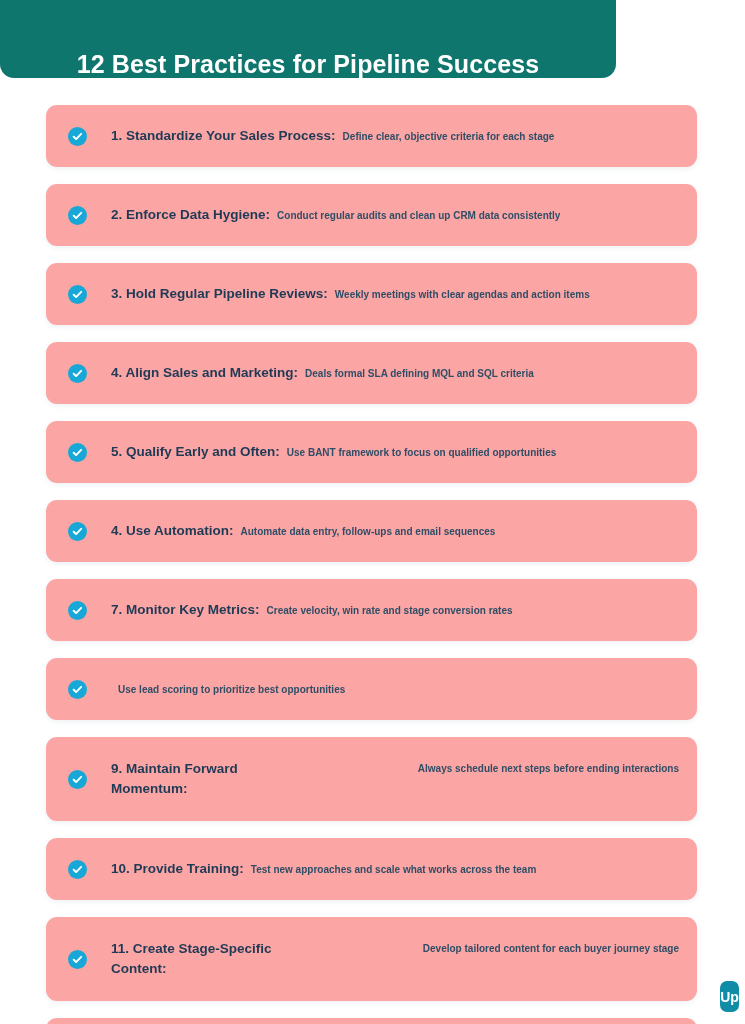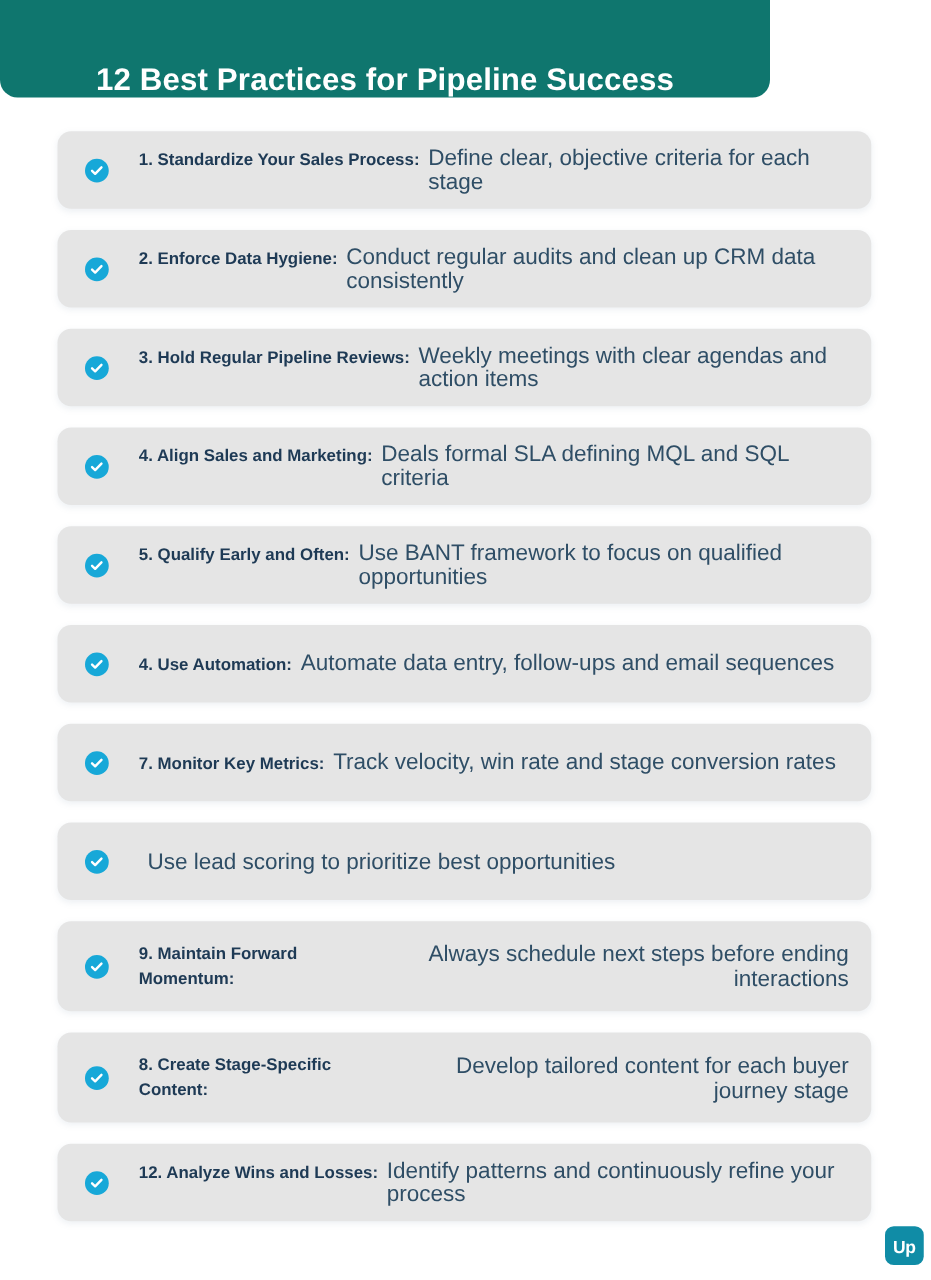--- a/index.html
+++ b/index.html
@@ -42,34 +42,34 @@
   
   .practice-list {
     position: absolute;
     left: 46px;
     top: 105px;
     width: 651px;
   }
 
   .practice-card {
     position: relative;
-    background: #e5e5e5;
+    background: #fca5a5;
     border-radius: 11px;
     box-sizing: border-box;
     margin-bottom: 17px;
     padding: 0 18px 0 22px;
     display: flex;
     align-items: center;
     box-shadow: 0 2px 5px rgba(120, 150, 170, 0.13);
   }
   .practice-card.one-line {
     height: 62px;
   }
   .practice-card.two-line {
-    height: 72px;
+    height: 84px;
   }
 
   
   .check-icon {
     flex: 0 0 auto;
     width: 19px;
     height: 19px;
     border-radius: 50%;
     background: #17a8d8;
     display: flex;
@@ -90,22 +90,22 @@
   }
   .card-title {
     color: #1e3a55;
     font-size: 13.5px;
     font-weight: bold;
     line-height: 19px;
     white-space: nowrap;
   }
   .card-desc {
     color: #2f4e66;
-    font-size: 18px;
-    font-weight: normal;
+    font-size: 10px;
+    font-weight: bold;
     line-height: 19px;
     margin-left: 7px;
   }
 
   
   .practice-card.two-line .card-text {
     align-items: flex-start;
   }
   .practice-card.two-line .card-title {
     width: 190px;
@@ -119,21 +119,21 @@
     width: 340px;
     line-height: 20px;
     text-align: right;
   }
 
   
   .up-badge {
     position: absolute;
     right: 6px;
     bottom: 12px;
-    width: 31px;
+    width: 19px;
     height: 31px;
     border-radius: 7px;
     background: #108ca6;
     display: flex;
     align-items: center;
     justify-content: center;
     color: #ffffff;
     font-size: 14px;
     font-weight: bold;
     letter-spacing: -0.2px;
@@ -214,21 +214,21 @@
       </div>
     </div>
     <div class="practice-card one-line">
       <span class="check-icon">
         <svg width="11" height="11" viewBox="0 0 12 12" aria-hidden="true">
           <path d="M1.8 6.2 L4.5 8.8 L10 3.1" fill="none" stroke="#ffffff" stroke-width="2.1" stroke-linecap="round" stroke-linejoin="round"></path>
         </svg>
       </span>
       <div class="card-text">
         <span class="card-title">7. Monitor Key Metrics:</span>
-        <span class="card-desc">Track velocity, win rate and stage conversion rates</span>
+        <span class="card-desc">Create velocity, win rate and stage conversion rates</span>
       </div>
     </div>
     <div class="practice-card one-line">
       <span class="check-icon">
         <svg width="11" height="11" viewBox="0 0 12 12" aria-hidden="true">
           <path d="M1.8 6.2 L4.5 8.8 L10 3.1" fill="none" stroke="#ffffff" stroke-width="2.1" stroke-linecap="round" stroke-linejoin="round"></path>
         </svg>
       </span>
       <div class="card-text">
         <span class="card-desc">Use lead scoring to prioritize best opportunities</span>
@@ -238,28 +238,39 @@
       <span class="check-icon">
         <svg width="11" height="11" viewBox="0 0 12 12" aria-hidden="true">
           <path d="M1.8 6.2 L4.5 8.8 L10 3.1" fill="none" stroke="#ffffff" stroke-width="2.1" stroke-linecap="round" stroke-linejoin="round"></path>
         </svg>
       </span>
       <div class="card-text">
         <span class="card-title">9. Maintain Forward Momentum:</span>
         <span class="card-desc">Always schedule next steps before ending interactions</span>
       </div>
     </div>
+    <div class="practice-card one-line">
+      <span class="check-icon">
+        <svg width="11" height="11" viewBox="0 0 12 12" aria-hidden="true">
+          <path d="M1.8 6.2 L4.5 8.8 L10 3.1" fill="none" stroke="#ffffff" stroke-width="2.1" stroke-linecap="round" stroke-linejoin="round"></path>
+        </svg>
+      </span>
+      <div class="card-text">
+        <span class="card-title">10. Provide Training:</span>
+        <span class="card-desc">Test new approaches and scale what works across the team</span>
+      </div>
+    </div>
     <div class="practice-card two-line">
       <span class="check-icon">
         <svg width="11" height="11" viewBox="0 0 12 12" aria-hidden="true">
           <path d="M1.8 6.2 L4.5 8.8 L10 3.1" fill="none" stroke="#ffffff" stroke-width="2.1" stroke-linecap="round" stroke-linejoin="round"></path>
         </svg>
       </span>
       <div class="card-text">
-        <span class="card-title">8. Create Stage-Specific Content:</span>
+        <span class="card-title">11. Create Stage-Specific Content:</span>
         <span class="card-desc">Develop tailored content for each buyer journey stage</span>
       </div>
     </div>
     <div class="practice-card one-line">
       <span class="check-icon">
         <svg width="11" height="11" viewBox="0 0 12 12" aria-hidden="true">
           <path d="M1.8 6.2 L4.5 8.8 L10 3.1" fill="none" stroke="#ffffff" stroke-width="2.1" stroke-linecap="round" stroke-linejoin="round"></path>
         </svg>
       </span>
       <div class="card-text">

